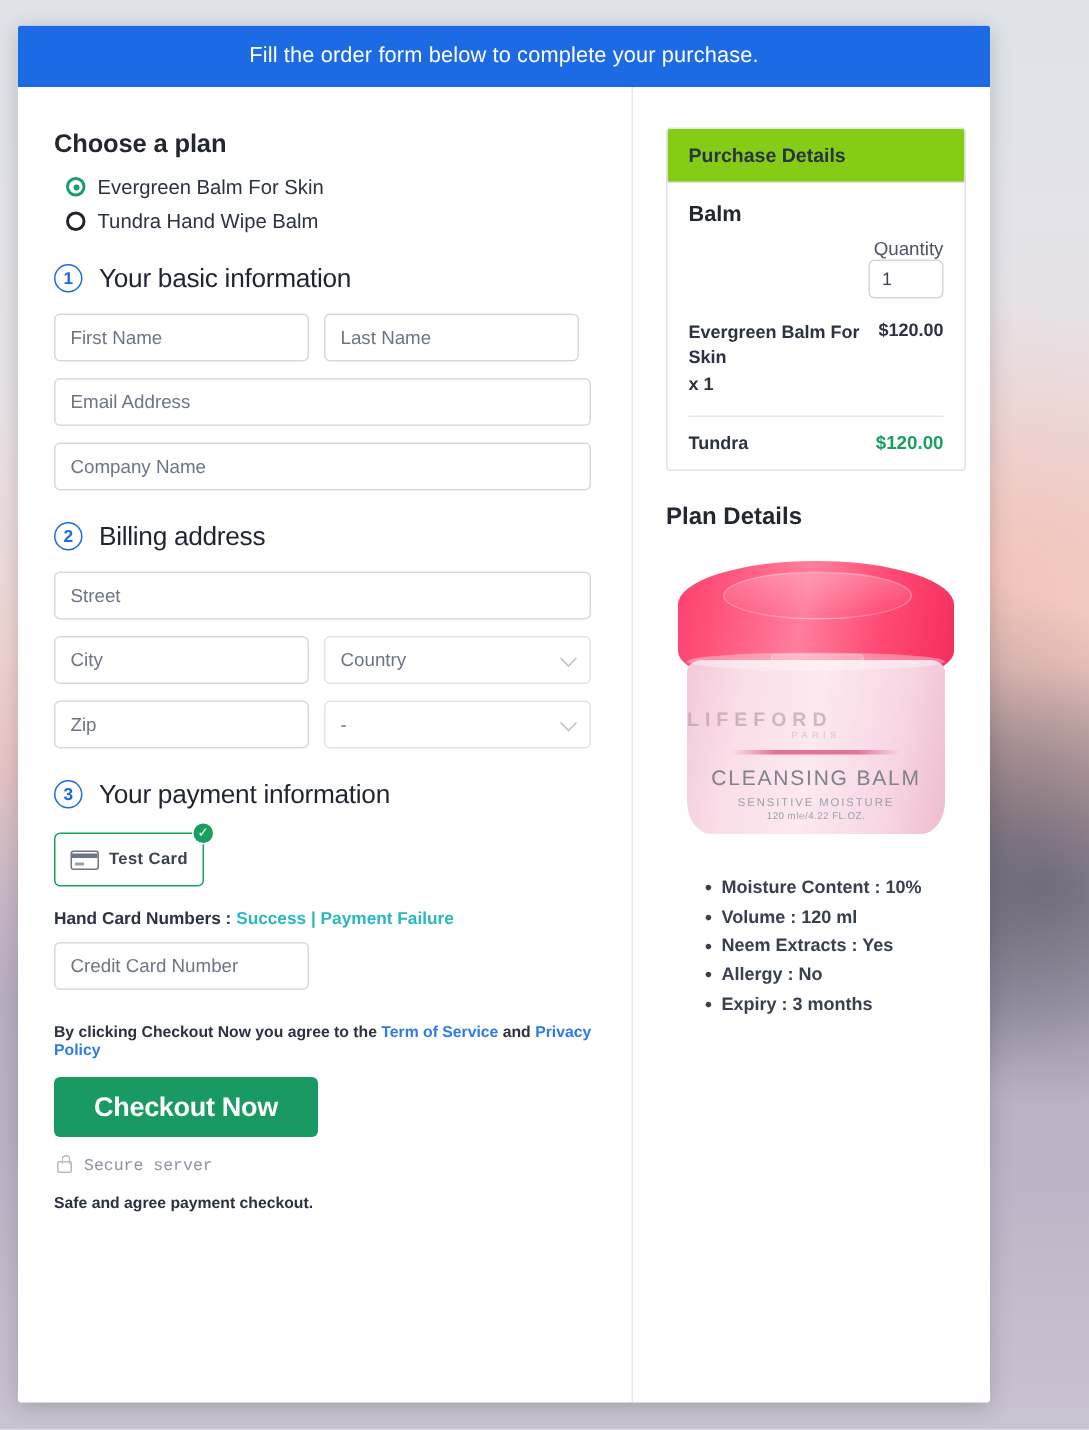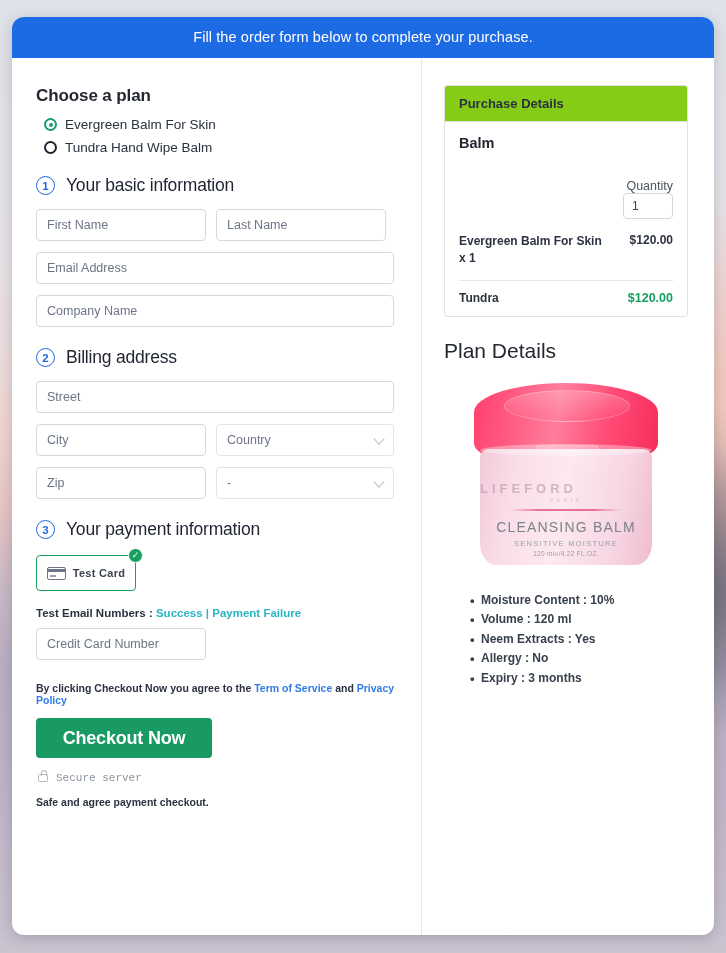--- a/index.html
+++ b/index.html
@@ -37,24 +37,24 @@
         #c4bacb 90%,
         #cac3d0 100%);
     filter: blur(0.4px);
   }
 
   
   #checkout-card {
     position: absolute;
     left: 12px;
     top: 17px;
-    width: 702px;
+    width: 648px;
     height: 918px;
     background: #ffffff;
-    border-radius: 12px;
+    border-radius: 2px;
     box-shadow: 0 3px 14px rgba(40,40,60,.22);
     overflow: hidden;
     display: flex;
     flex-direction: column;
   }
 
   #banner {
     background: #1d6ae5;
     color: #ffffff;
     text-align: center;
@@ -330,21 +330,21 @@
   }
   #purchase-header {
     background: #84cc16;
     border-bottom: 1px solid #e2e2e2;
     padding: 10px 14px;
     font-size: 13px;
     font-weight: 700;
     color: #2b3240;
   }
   #purchase-body { padding: 13px 14px 11px 14px; }
-  .prod-name { font-size: 14.5px; font-weight: 700; color: #23272f; margin-bottom: 28px; }
+  .prod-name { font-size: 14.5px; font-weight: 700; color: #23272f; margin-bottom: 8px; }
 
   .qty-row {
     display: flex; align-items: flex-end; justify-content: space-between;
     margin-bottom: 14px;
     flex-direction: column;
   }
   .qty-label { font-size: 12.5px; color: #4b5462; }
   #qty-input {
     width: 50px; height: 26px;
     border: 1px solid #d6d6d6;
@@ -367,21 +367,21 @@
   .line-price { font-size: 12px; font-weight: 600; color: #2b3240; white-space: nowrap; }
 
   .total-row {
     display: flex; justify-content: space-between; align-items: center;
     padding-top: 10px;
   }
   .total-label { font-size: 12px; font-weight: 700; color: #2b3240; }
   .total-value { font-size: 12.5px; font-weight: 700; color: #17a05f; }
 
   #plan-title {
-    font-size: 21px; font-weight: 400; color: #23272f;
+    font-size: 16px; font-weight: 700; color: #23272f;
     margin: 22px 0 14px 0;
   }
 
   
   #jar-wrap {
     width: 200px; height: 198px;
     margin: 0 auto 16px auto;
     position: relative;
   }
   #jar-lid {
@@ -546,21 +546,21 @@
 
       <div class="testcard-wrap">
         <div id="test-card-btn">
           <span class="card-glyph"></span>
           <span class="tc-label">Test Card</span>
         </div>
         <span class="check-badge">✓</span>
       </div>
 
       <div class="testnum-line">
-        <span>Test Email Numbers :</span>
+        <span>Hand Card Numbers :</span>
         <a href="#">Success</a>
         <span class="pipe">|</span>
         <a href="#">Payment Failure</a>
       </div>
 
       <div class="field-row">
         <input class="inp half" type="text" placeholder="Credit Card Number" style="">
       </div>
 
 

